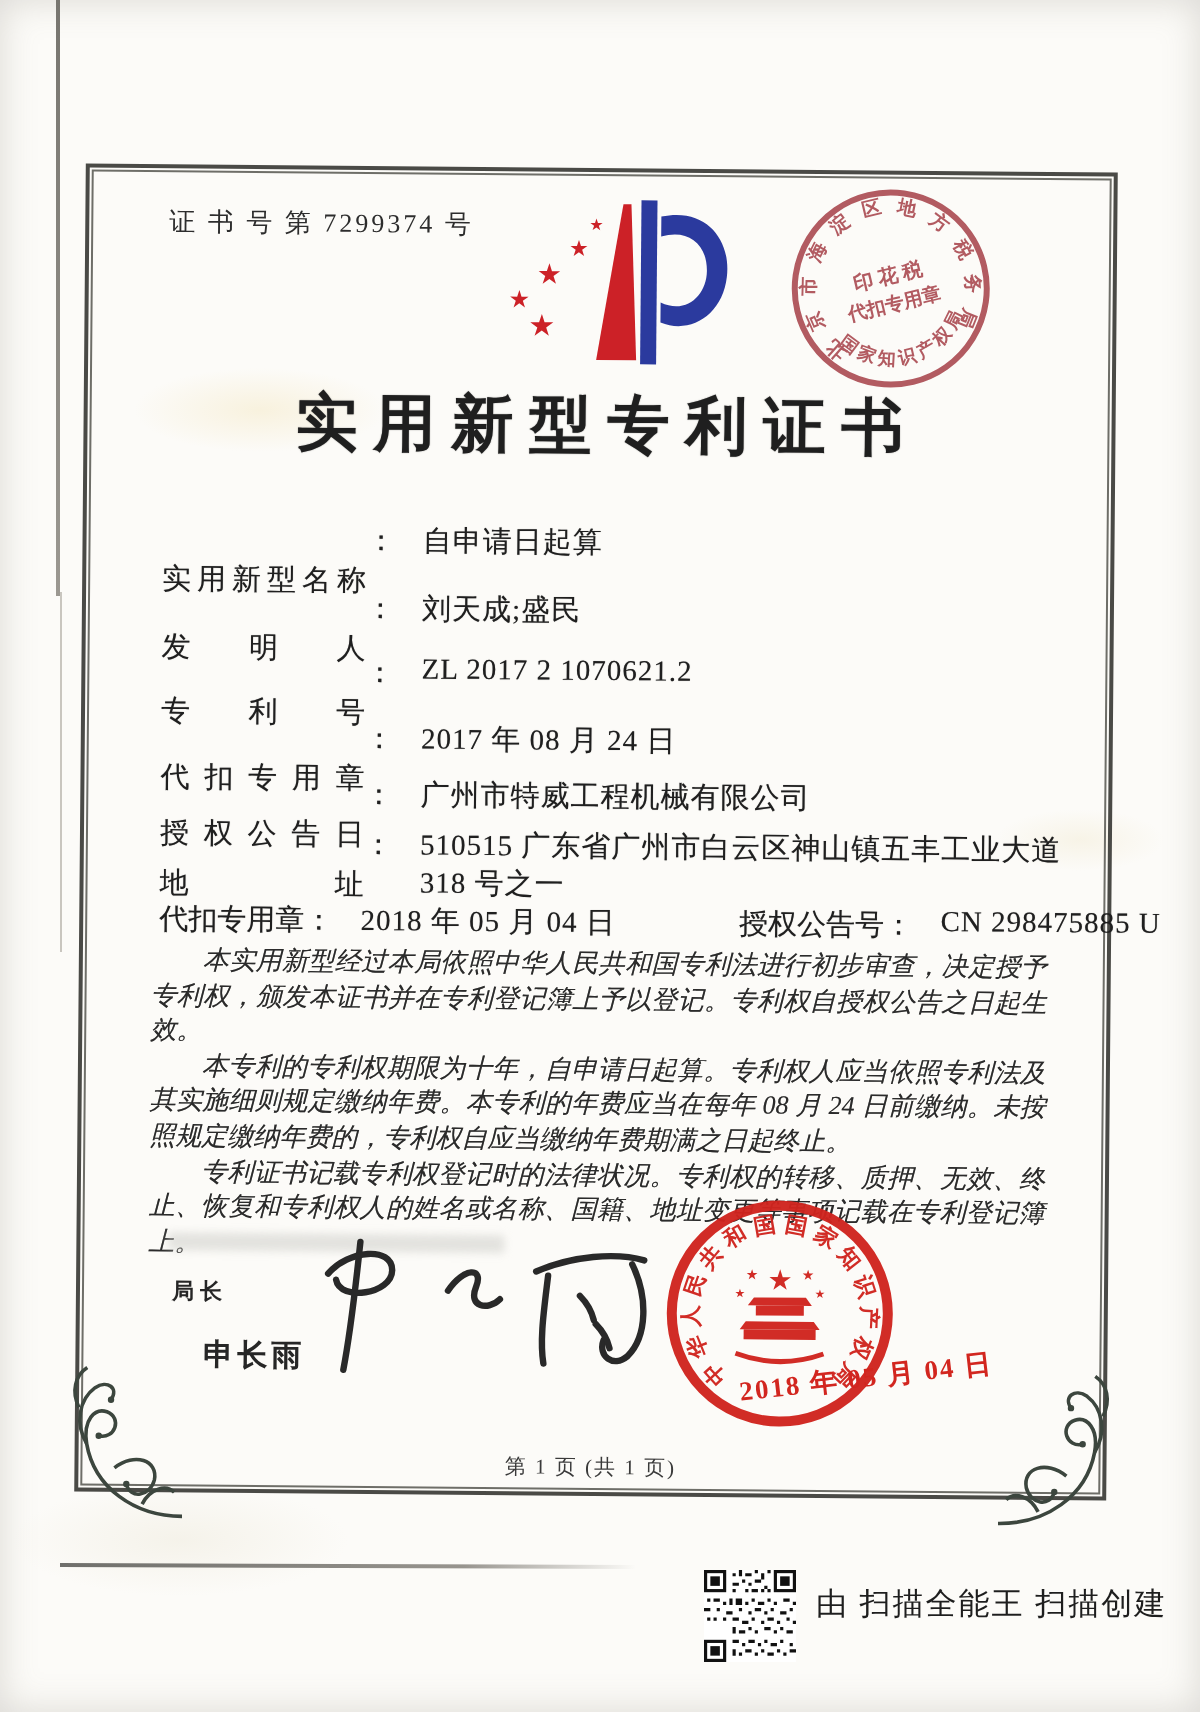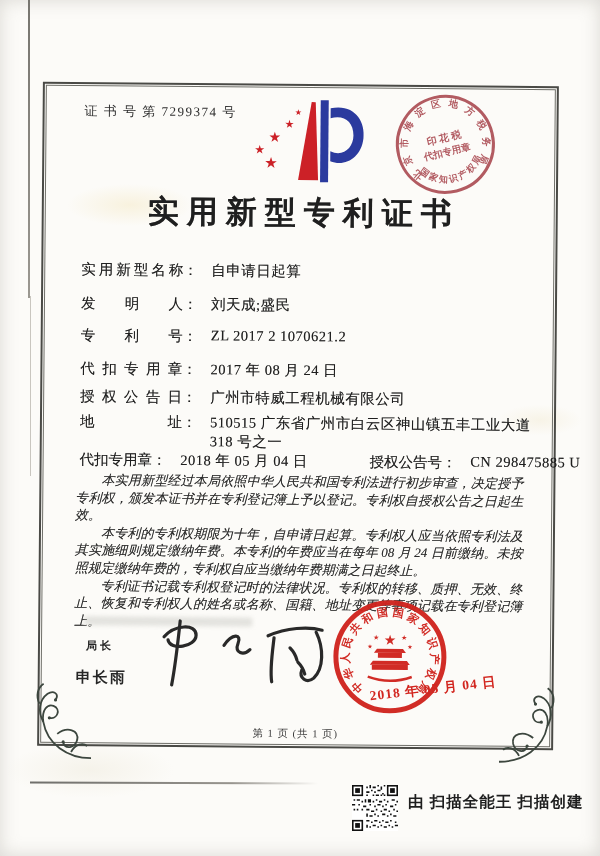--- a/index.html
+++ b/index.html
@@ -27,52 +27,52 @@
   .certno{position:absolute;left:42px;top:20px;font-size:13px;letter-spacing:1.5px;color:#2d2d2d;}
 
   .logo{position:absolute;left:210px;top:12px;width:120px;height:88px;}
   .stamp{position:absolute;left:350px;top:6px;width:106px;height:106px;transform:rotate(-14deg);opacity:.88;}
 
   .title{position:absolute;top:108px;left:0;right:0;text-align:center;
     font-size:31px;font-weight:700;letter-spacing:8px;padding-left:8px;color:#1f1f1f;
     text-shadow:0 0 .6px rgba(0,0,0,.55);}
 
   .frow{position:absolute;left:40px;font-size:14.5px;color:#1f1f1f;text-shadow:0 0 .4px rgba(0,0,0,.45);}
-  .flabel{display:inline-block;width:102px;text-align:justify;text-align-last:justify;vertical-align:top;}
+  .flabel{display:inline-block;width:102px;text-align:justify;text-align-last:justify;vertical-align:top;margin-top:20px;}
   .fcolon{display:inline-block;vertical-align:top;}
   .fvalue{display:inline-block;margin-left:10px;vertical-align:top;letter-spacing:.5px;}
   .fvalue.wrap{width:340px;}
   .grant2{position:absolute;left:290px;top:0;white-space:nowrap;}
   .grant-wrap{position:relative;width:470px;}
 
   .paras{position:absolute;left:36px;width:448px;top:389px;
     font-size:13px;line-height:17.6px;font-style:italic;color:#2b2b2b;text-align:justify;}
   .paras p{margin:0;text-indent:2em;text-shadow:0 0 .3px rgba(0,0,0,.4);}
 
   .ghost{position:absolute;left:46px;top:534px;width:168px;height:9px;background:#cfcfca;filter:blur(2.2px);opacity:.55;}
 
   .director-title{position:absolute;left:48px;top:556px;font-size:11px;font-weight:700;letter-spacing:3px;}
-  .director-name{position:absolute;left:38px;top:586px;font-size:15px;font-weight:700;letter-spacing:2px;}
+  .director-name{position:absolute;left:64px;top:586px;font-size:15px;font-weight:700;letter-spacing:2px;}
   .sig{position:absolute;left:112px;top:524px;width:210px;height:92px;}
 
   .seal-big{position:absolute;left:292px;top:512px;width:120px;height:120px;opacity:.96;}
   .seal-date{position:absolute;left:288px;top:595px;width:215px;text-align:center;
     font-size:13.5px;font-weight:700;color:#d2261f;transform:rotate(-7deg);letter-spacing:1px;}
 
   .page-foot{position:absolute;left:0;right:0;top:643px;text-align:center;font-size:10.5px;color:#3a3a3a;letter-spacing:1px;}
 
   .orn{position:absolute;width:74px;height:86px;}
   .orn-l{left:-10px;bottom:-14px;}
   .orn-r{right:-10px;bottom:-14px;transform:scaleX(-1);}
 
   .scanline2{position:absolute;left:30px;top:782px;width:288px;height:2px;
     background:linear-gradient(to right,#6f6f6b,#97948e 70%,rgba(151,148,142,0));transform:rotate(.2deg);}
   .qr{position:absolute;left:352px;top:785px;width:46px;height:46px;}
   .scan-credit{position:absolute;left:408px;top:792px;font-family:"Liberation Sans","DejaVu Sans",sans-serif;
-    font-size:15.5px;font-weight:700;color:#1e1e1e;letter-spacing:1px;}
+    font-size:15.5px;font-weight:400;color:#1e1e1e;letter-spacing:1px;}
 
   svg text{font-family:"Liberation Serif","DejaVu Serif",serif;}
 </style>
 </head>
 <body>
 
 <div class="paper">
 
   <div class="edge-left"></div>
   <div class="edge-left2"></div>

